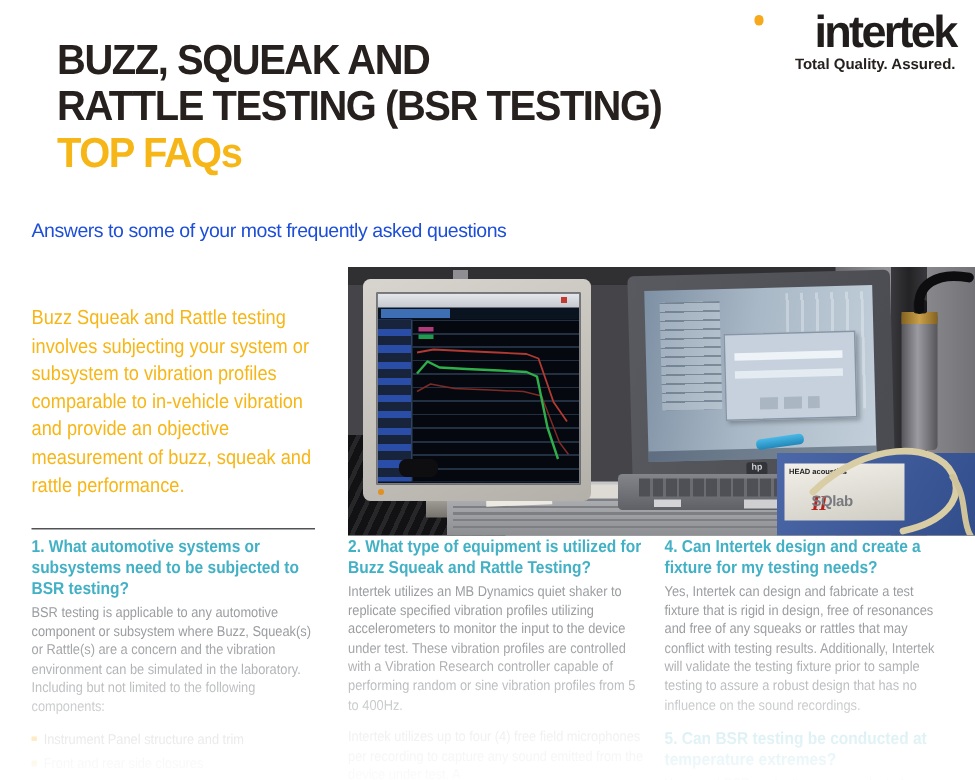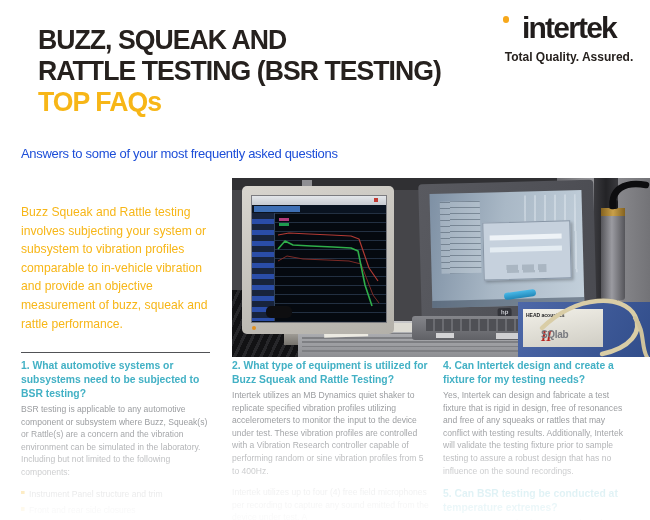--- a/index.html
+++ b/index.html
@@ -5,24 +5,24 @@
   html,body{margin:0;padding:0;background:#ffffff;}
   body{width:650px;height:520px;font-family:"Liberation Sans",sans-serif;-webkit-font-smoothing:antialiased;}
   .page{position:relative;width:650px;height:520px;background:#fff;overflow:hidden;}
 
   
   .title{position:absolute;left:38px;top:24px;font-weight:700;color:#26211E;}
   .title-inner{font-size:28px;line-height:31px;letter-spacing:-1px;transform:scaleX(.95);transform-origin:0 0;white-space:nowrap;}
   .title-accent{color:#F7B617;}
   .subtitle{position:absolute;left:21px;top:146px;font-size:13px;letter-spacing:-.3px;color:#1d4ed8;}
 
-  .logo{position:absolute;right:13px;top:12px;width:136px;text-align:center;}
+  .logo{position:absolute;right:13px;top:6px;width:136px;text-align:right;}
   .logo-word{position:relative;font-size:30px;line-height:32px;font-weight:700;letter-spacing:-1.8px;color:#211d1c;}
   .logo-dot{position:absolute;left:1.5px;top:4px;width:6.5px;height:6.5px;border-radius:50%;background:#F7A81B;}
-  .logo-tag{font-size:12px;font-weight:700;color:#26211E;margin-top:6px;}
+  .logo-tag{font-size:10px;font-weight:700;color:#26211E;margin-top:0;}
 
   
   .intro{position:absolute;left:21px;top:203px;width:201px;font-weight:400;color:#F7B617;}
   .intro-inner{width:223px;font-size:13.5px;line-height:18.6px;transform:scaleX(.9);transform-origin:0 0;}
 
   
   .photo{position:absolute;left:232px;top:178px;width:418px;height:179px;background:#454549;overflow:hidden;}
   .photo *{position:absolute;}
   .ph-topband{left:0;top:0;width:418px;height:12px;background:#303033;}
   .ph-wall{left:325px;top:0;width:93px;height:179px;background:linear-gradient(90deg,#6d6d71 0%,#949498 35%,#8a8a8e 62%,#737377 100%);}

